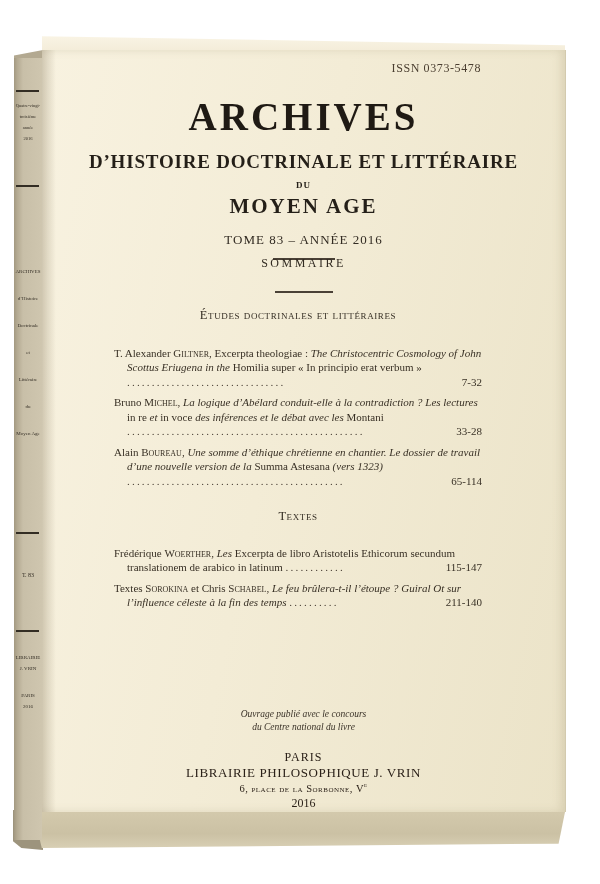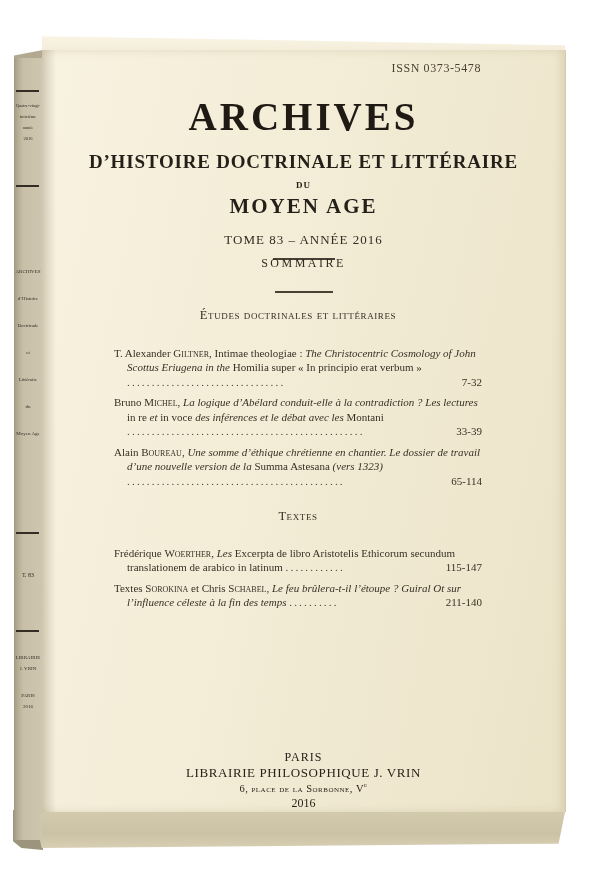--- a/index.html
+++ b/index.html
@@ -117,42 +117,46 @@
     <div class="c sub3">MOYEN AGE</div>
 
     <div class="c tome-line">TOME 83 – ANNÉE 2016</div>
     <div class="rule rule1"></div>
     <div class="c sommaire">SOMMAIRE</div>
     <div class="rule rule2"></div>
 
     <div class="toc">
         <div class="toc-heading">Études doctrinales et littéraires</div>
         <div class="toc-entry">
-          <span class="toc-text"><span class="r">T. Alexander </span><span class="sc">Giltner</span><span class="r">, Intimae theologiae : </span><span class="i">The Christocentric Cosmology of John Scottus Eriugena in the </span><span class="r">Homilia super « In principio erat verbum » </span><span class="leader">................................</span></span>
+          <span class="toc-text"><span class="r">T. Alexander </span><span class="sc">Giltner</span><span class="r">, Excerpta theologiae : </span><span class="i">The Christocentric Cosmology of John Scottus Eriugena in the </span><span class="r">Homilia super « In principio erat verbum » </span><span class="leader">................................</span></span>
           <span class="toc-pages">7-32</span>
         </div>
         <div class="toc-entry">
           <span class="toc-text"><span class="r">Bruno </span><span class="sc">Michel</span><span class="r">, </span><span class="i">La logique d’Abélard conduit-elle à la contradiction ? Les lectures </span><span class="r">in re </span><span class="i">et </span><span class="r">in voce </span><span class="i">des inférences et le débat avec les </span><span class="r">Montani </span><span class="leader">................................................</span></span>
-          <span class="toc-pages">33-39</span>
+          <span class="toc-pages">33-28</span>
         </div>
         <div class="toc-entry">
           <span class="toc-text"><span class="r">Alain </span><span class="sc">Boureau</span><span class="r">, </span><span class="i">Une somme d’éthique chrétienne en chantier. Le dossier de travail d’une nouvelle version de la </span><span class="r">Summa Astesana </span><span class="i">(vers 1323) </span><span class="leader">............................................</span></span>
           <span class="toc-pages">65-114</span>
         </div>
         <div class="toc-heading second">Textes</div>
         <div class="toc-entry">
           <span class="toc-text"><span class="r">Frédérique </span><span class="sc">Woerther</span><span class="r">, </span><span class="i">Les </span><span class="r">Excerpta de libro Aristotelis Ethicorum secundum translationem de arabico in latinum </span><span class="leader">............</span></span>
           <span class="toc-pages">115-147</span>
         </div>
         <div class="toc-entry">
           <span class="toc-text"><span class="r">Textes </span><span class="sc">Sorokina</span><span class="r"> et Chris </span><span class="sc">Schabel</span><span class="r">, </span><span class="i">Le feu brûlera-t-il l’étoupe ? Guiral Ot sur l’influence céleste à la fin des temps </span><span class="leader">..........</span></span>
           <span class="toc-pages">211-140</span>
         </div>
       </div>
 
+    <div class="c note">
+      <div>Ouvrage publié avec le concours</div>
+      <div>du Centre national du livre</div>
+    </div>
 
     <div class="c pub-city">PARIS</div>
     <div class="c pub-name">LIBRAIRIE PHILOSOPHIQUE J. VRIN</div>
     <div class="c pub-addr"><span>6, place de la Sorbonne, V</span><sup>e</sup></div>
     <div class="c pub-year">2016</div>
   </div>
 
 </div>
 
 </body></html>

